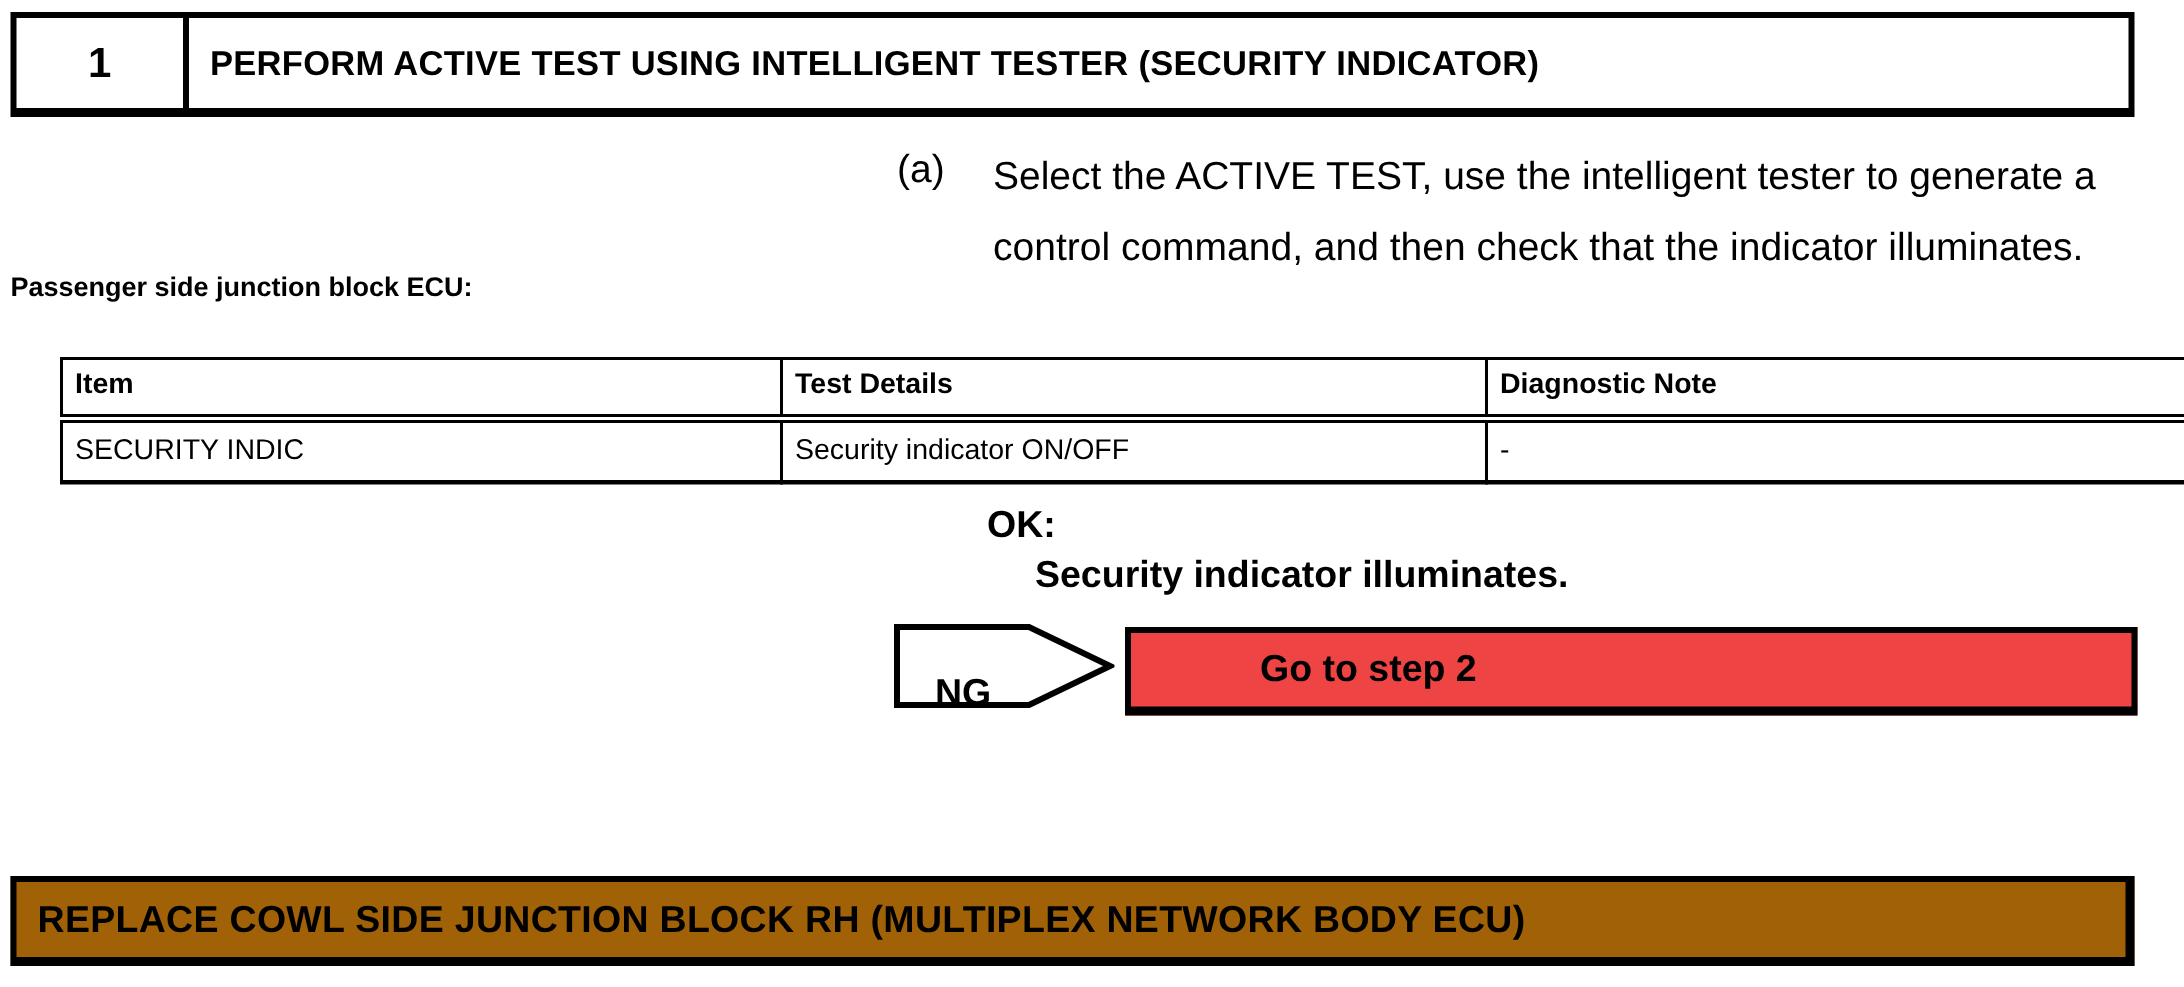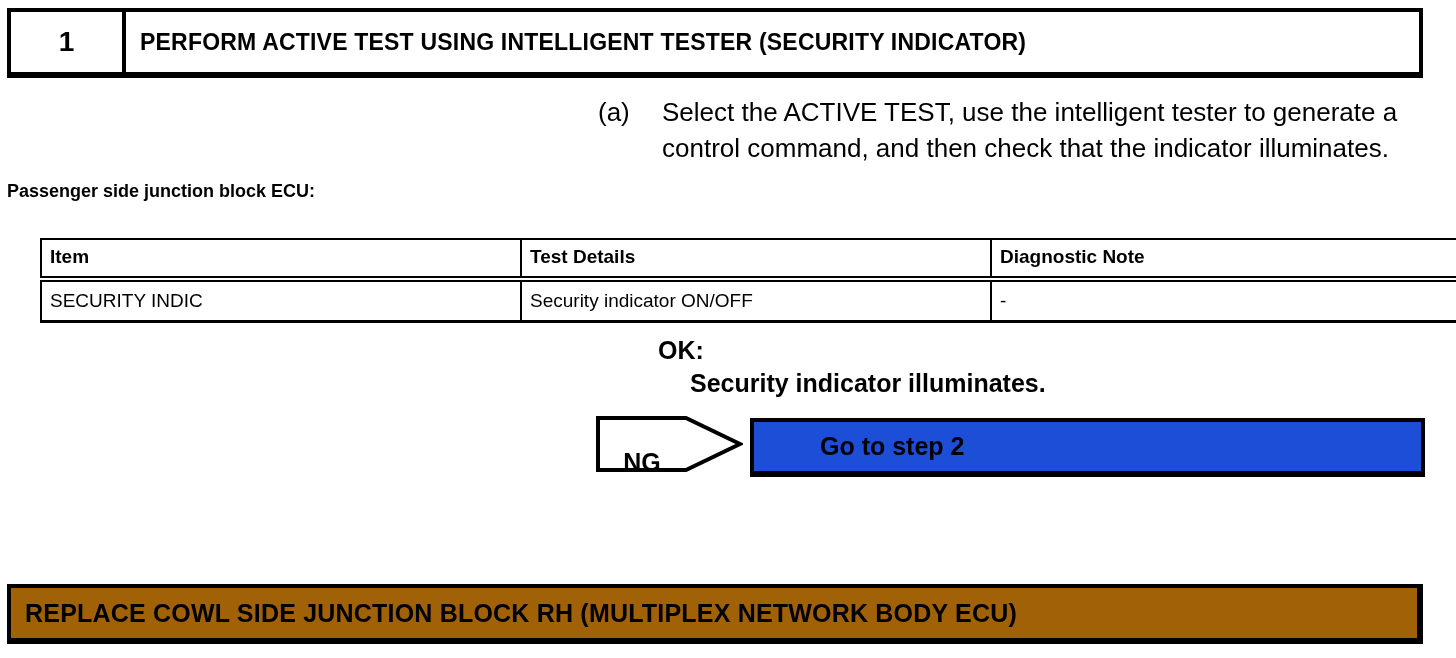--- a/index.html
+++ b/index.html
@@ -25,21 +25,21 @@
     font-size: 28px; font-weight: bold;
   }
   .step-title {
     flex: 1; display: flex; align-items: center;
     padding-left: 14px; font-size: 23px; font-weight: bold;
     letter-spacing: 0.2px; white-space: nowrap;
   }
 
   
   .instr-marker { left: 598px; top: 94px; font-size: 26px; line-height: 36px; }
-  .instr-text  { left: 662px; top: 94px; width: 740px; font-size: 26px; line-height: 36px; }
+  .instr-text  { left: 662px; top: 94px; width: 740px; font-size: 26px; line-height: 47px; }
 
   
   .tbl-caption { left: 7px; top: 181px; font-size: 18px; font-weight: bold; }
 
   
   .tbl-wrap { left: 5px; top: 238px; width: 1418px; }
   table.diag {
     width: 100%; border-collapse: collapse; table-layout: fixed;
     border: 2px solid #000; border-bottom-width: 3px;
     font-size: 19px;
@@ -70,22 +70,22 @@
   .ng-wrap { left: 596px; top: 415px; width: 147px; height: 58px; }
   .ng-wrap svg { display: block; }
   .ng-label {
     position: absolute; left: 0; top: 18px; width: 92px; height: 58px;
     display: flex; align-items: center; justify-content: center;
     font-size: 25px; font-weight: bold;
   }
   .step2-box {
     left: 750px; top: 418px; width: 675px; height: 59px;
     border: 4px solid #000; border-bottom-width: 6px;
-    display: flex; align-items: center; padding-left: 66px;
-    font-size: 25px; font-weight: bold; background: #1d4ed8;
+    display: flex; align-items: center; padding-left: 86px;
+    font-size: 25px; font-weight: bold; background: #ef4444;
   }
 
   
   .okp-wrap { left: 4px; top: 480px; width: 152px; height: 75px; }
   .okp-wrap svg { display: block; }
   .okp-label {
     position: absolute; left: 0; top: 2px; width: 152px; height: 44px;
     display: flex; align-items: center; justify-content: center;
     font-size: 25px; font-weight: bold;
   }

